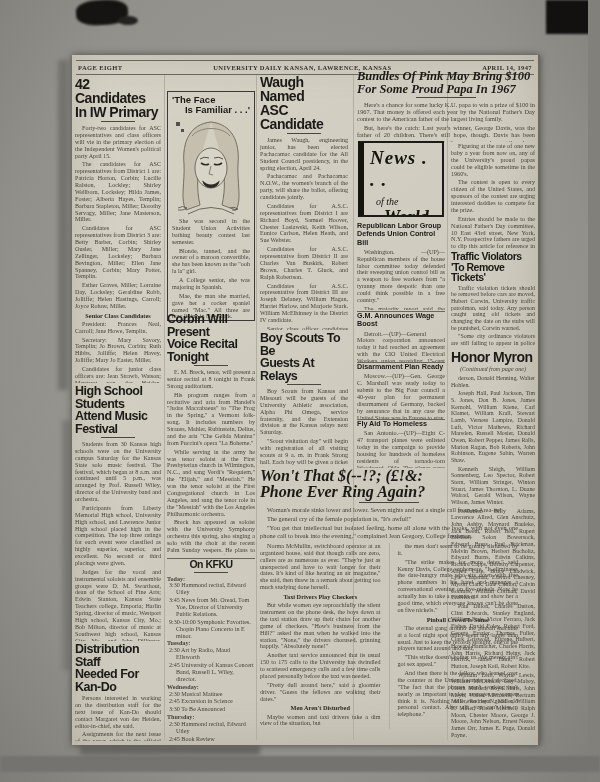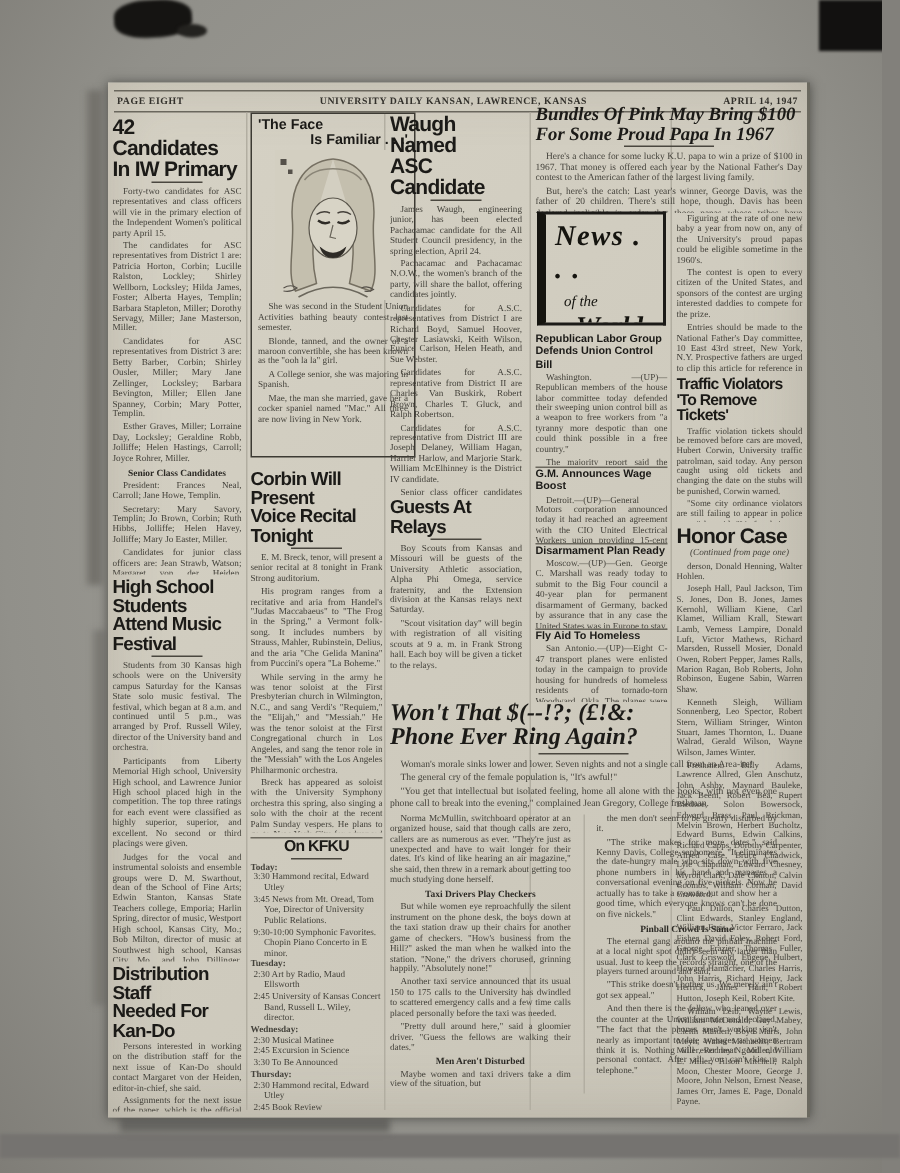--- a/index.html
+++ b/index.html
@@ -119,21 +119,21 @@
             <span>Distribution Staff</span>
             <span>Needed For Kan-Do</span>
           </div>
         </h2>
       <div>
           <p class="para">Persons interested in working on the distribution staff for the next issue of Kan-Do should contact Margaret von der Heiden, editor-in-chief, she said.</p>
           <p class="para">Assignments for the next issue of the paper, which is the official newspaper of the Independent Student Union, were handed out at the meeting Thursday.</p>
         </div>
     </div>
 
-    <div class="block facebox" style="left:95px;top:20px;width:110px;">
+    <div class="block facebox" style="left:95px;top:36px;width:88px;">
       <h2>
           <div>
             <span>'The Face</span>
             <span>Is Familiar . . .'</span>
           </div>
         </h2>
       <svg class="caricature" width="78" height="100" viewBox="0 0 78 100">
         <rect x="0" y="0" width="78" height="100" fill="#d3cfc1"></rect>
         <rect x="4" y="6" width="4" height="4" fill="#55514a"></rect>
         <rect x="9" y="13" width="3" height="3" fill="#55514a"></rect>
@@ -209,20 +209,21 @@
           <p class="para">Pachacamac and Pachacamac N.O.W., the women's branch of the party, will share the ballot, offering candidates jointly.</p>
           <p class="para">Candidates for A.S.C. representatives from District I are Richard Boyd, Samuel Hoover, Chester Lasiawski, Keith Wilson, Eunice Carlson, Helen Heath, and Sue Webster.</p>
           <p class="para">Candidates for A.S.C. representative from District II are Charles Van Buskirk, Robert Brown, Charles T. Gluck, and Ralph Robertson.</p>
           <p class="para">Candidates for A.S.C. representative from District III are Joseph Delaney, William Hagan, Harriet Harlow, and Marjorie Stark. William McElhinney is the District IV candidate.</p>
           <p class="para">Senior class officer candidates are Otto Schnellbacher, president, Jack Eskridge, vice-president, Jean Woodward, secretary, and John Anderson, treasurer.</p>
         </div>
     </div>
     <div class="block" style="left:188px;top:277px;width:88px;height:133px;">
       <h2 class="h-md">
           <div>
+            <span>Boy Scouts To Be</span>
             <span>Guests At Relays</span>
           </div>
         </h2>
       <div class="headrule"></div>
       <div>
           <p class="para">Boy Scouts from Kansas and Missouri will be guests of the University Athletic association, Alpha Phi Omega, service fraternity, and the Extension division at the Kansas relays next Saturday.</p>
           <p class="para">"Scout visitation day" will begin with registration of all visiting scouts at 9 a. m. in Frank Strong hall. Each boy will be given a ticket to the relays.</p>
         </div>
     </div>
 
@@ -337,21 +338,21 @@
           </div>
         </h2>
       <div>
           <p class="para" style="font-size:5.9px;">Traffic violation tickets should be removed before cars are moved, Hubert Corwin, University traffic patrolman, said today. Any person caught using old tickets and changing the date on the stubs will be punished, Corwin warned.</p>
           <p class="para" style="font-size:5.9px;">"Some city ordinance violators are still failing to appear in police court," he said. "It's for their own good if they do."</p>
         </div>
     </div>
     <div class="block" style="left:379px;top:295px;width:84px;height:390px;">
       <h2 class="h-lg">
           <div>
-            <span>Honor Case</span>
+            <span>Honor Myron</span>
           </div>
         </h2>
       <p class="para cont">(Continued from page one)</p>
       <div>
           <p class="para" style="font-size:5.9px;">derson, Donald Henning, Walter Hohlen.</p>
           <p class="para" style="font-size:5.9px;">Joseph Hall, Paul Jackson, Tim S. Jones, Don B. Jones, James Kernohl, William Kiene, Carl Klamet, William Krall, Stewart Lamb, Verness Lampire, Donald Luft, Victor Mathews, Richard Marsden, Russell Mosier, Donald Owen, Robert Pepper, James Ralls, Marion Ragan, Bob Roberts, John Robinson, Eugene Sabin, Warren Shaw.</p>
           <p class="para" style="font-size:5.9px;">Kenneth Sleigh, William Sonnenberg, Leo Spector, Robert Stern, William Stringer, Winton Stuart, James Thornton, L. Duane Walrad, Gerald Wilson, Wayne Wilson, James Winter.</p>
           <p class="para" style="font-size:5.9px;">Freshmen: Billy Adams, Lawrence Allred, Glen Anschutz, John Ashby, Maynard Bauleke, Jack Beem, Robert Bea, Rupert Bledsoe, Solon Bowersock, Edward Brass, Paul Brickman, Melvin Brown, Herbert Bucholtz, Edward Burns, Edwin Calkins, Richard Capps, Dorothy Carpenter, Alfred Case, Bruce Chadwick, Lyle Chapman, Edward Chesney, Myron Clark, Dale Clinton, Calvin Coombs, William Corman, David Crawford.</p>
           <p class="para" style="font-size:5.9px;">Paul Dillon, Charles Dutton, Clint Edwards, Stanley England, William Faris, Victor Ferraro, Jack Fisher, David Foley, Robert Ford, George Frazier, Thomas Fuller, Clark Griswold, Eugene Hulbert, Howard Hamacher, Charles Harris, John Harris, Richard Heiny, Jack Herrick, James Hunt, Robert Hutton, Joseph Keil, Robert Kite.</p>
           <p class="para" style="font-size:5.9px;">William Leib, Wayne Lewis, William McDonald, Guy Mabey, Cleith Maiden, Boyd Marts, John Meyn, Walter Michaelis, Bertram Miller, Rodney N. Miller, William E. Miller, Tilson Mitchell, Ralph Moon, Chester Moore, George J. Moore, John Nelson, Ernest Nease, James Orr, James E. Page, Donald Payne.</p>

